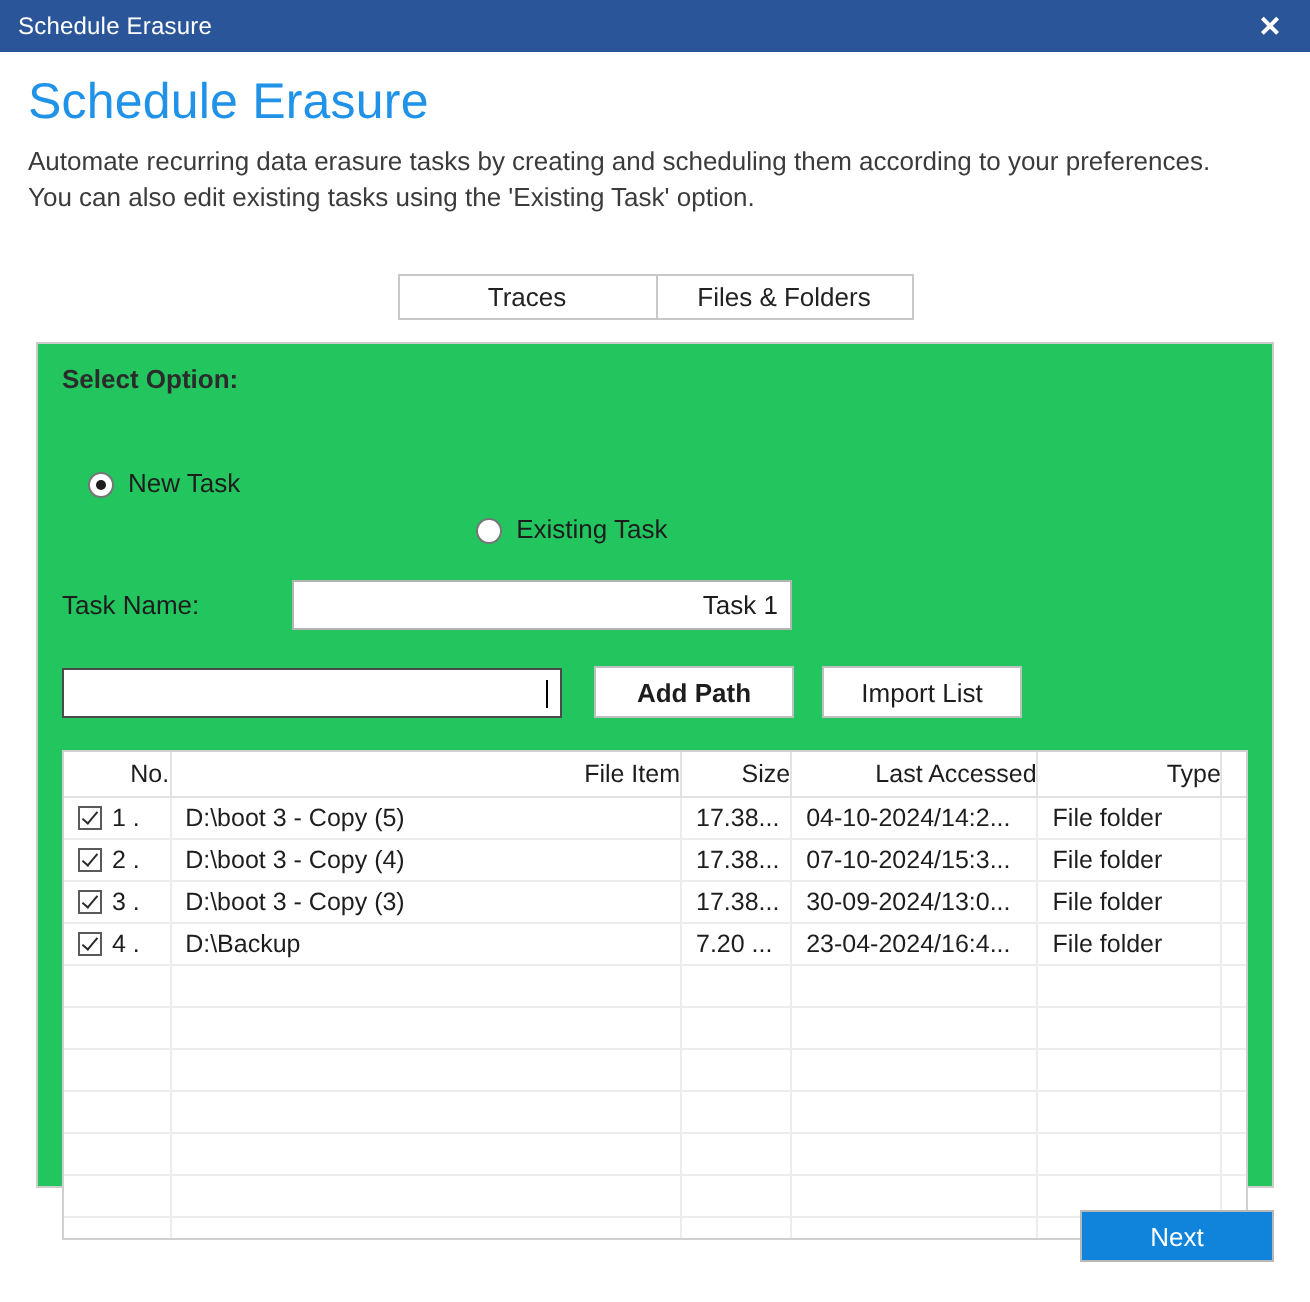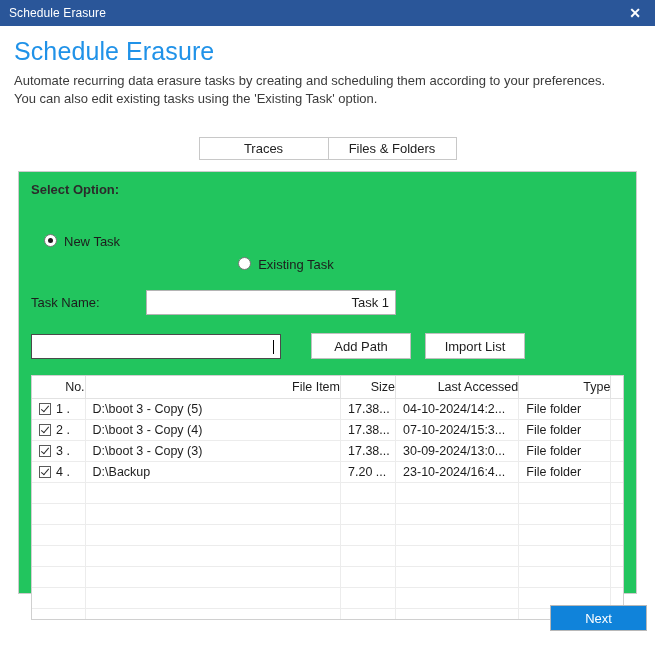--- a/index.html
+++ b/index.html
@@ -122,21 +122,21 @@
     padding: 10px 0 0 12px;
   }
 
   .radio-row {
     display: flex;
     align-items: center;
     margin: 13px 0 0 25px;
   }
   .radio-item {
     display: flex;
-    align-items: flex-start;
+    align-items: flex-end;
     cursor: pointer;
     font-size: 13px;
     color: #1d1d1d;
   }
   .radio-item.second {
     margin-left: 118px;
     margin-top: 47px;
   }
   .radio-mark {
     width: 13px;
@@ -201,21 +201,21 @@
     min-width: 100px;
     border: 1px solid #c0c0c0;
     background: #ffffff;
     font-family: "Liberation Sans", sans-serif;
     font-size: 13px;
     color: #1d1d1d;
     cursor: pointer;
     box-sizing: border-box;
     padding: 0 12px;
   }
-  .btn.addpath { margin-left: 30px; }
+  .btn.addpath { margin-left: 16px; font-weight: bold; }
   .btn.importlist { margin-left: 14px; }
 
   
   .table-wrap {
     margin: 16px 12px 0 12px;
     border: 1px solid #d0d0d0;
     box-sizing: border-box;
     height: 245px;
     background: #ffffff;
     overflow: hidden;
@@ -286,21 +286,21 @@
     transform: rotate(40deg);
   }
 
   
   .footer {
     flex: 1 1 auto;
     position: relative;
   }
   .next-btn {
     position: absolute;
-    right: 8px;
+    right: 18px;
     top: 11px;
     width: 97px;
     height: 26px;
     background: #1083da;
     border: 1px solid #b8b8b8;
     color: #ffffff;
     font-family: "Liberation Sans", sans-serif;
     font-size: 13px;
     cursor: pointer;
     box-sizing: border-box;
@@ -417,21 +417,21 @@
             </tr>
             <tr>
               <td>
                 <div class="cell-no">
                   <span class="chk checked"></span>
                   <span>4 .</span>
                 </div>
               </td>
               <td>D:\Backup</td>
               <td>7.20 ...</td>
-              <td>23-10-2024/16:4...</td>
+              <td>23-04-2024/16:4...</td>
               <td>File folder</td>
               <td></td>
             </tr>
             <tr>
               <td>&nbsp;</td>
               <td>&nbsp;</td>
               <td>&nbsp;</td>
               <td>&nbsp;</td>
               <td>&nbsp;</td>
               <td>&nbsp;</td>

